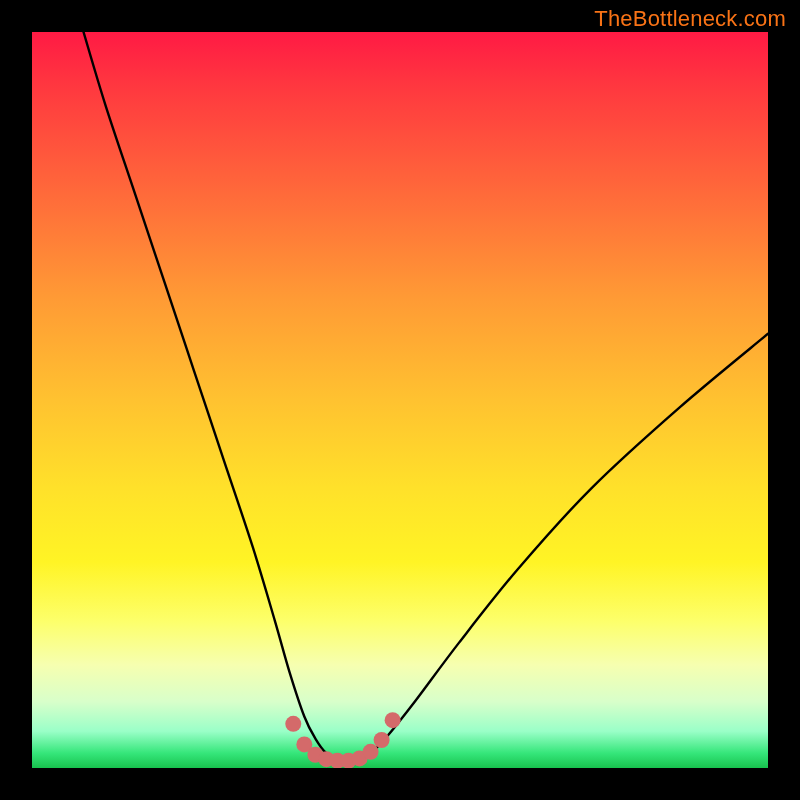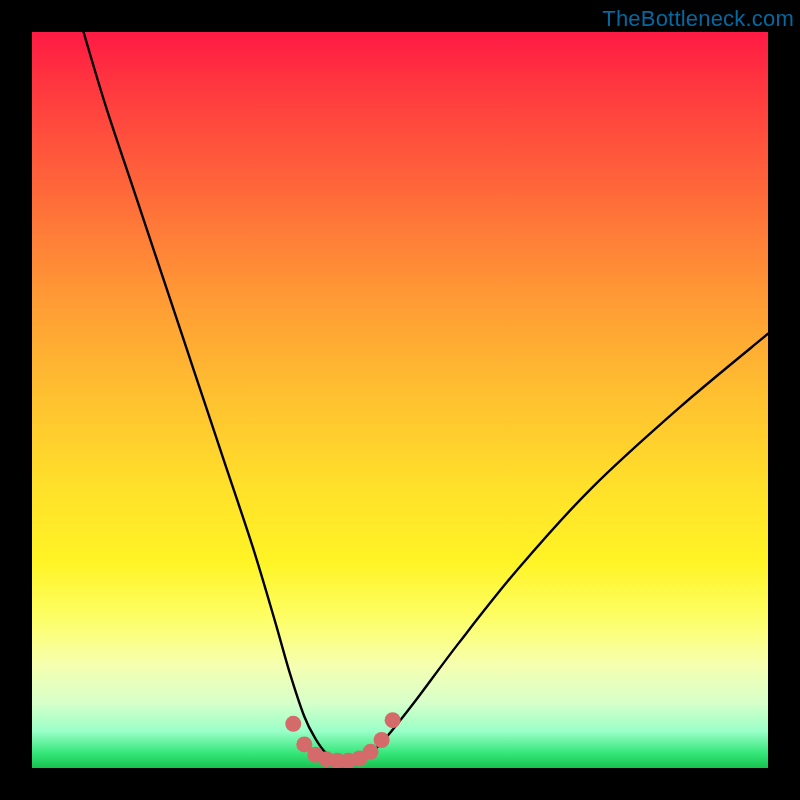--- a/index.html
+++ b/index.html
@@ -44,22 +44,22 @@
   .plot svg {
     position: absolute;
     left: 0;
     top: 0;
     width: 736px;
     height: 736px;
   }
   .watermark {
     position: absolute;
     top: 6px;
-    right: 6px;
-    color: #0369a1;
+    right: 14px;
+    color: #f97316;
     font-size: 22px;
     font-weight: 500;
     letter-spacing: 0.2px;
     user-select: none;
   }
 </style>
 </head>
 <body>
 
 <div class="frame">

